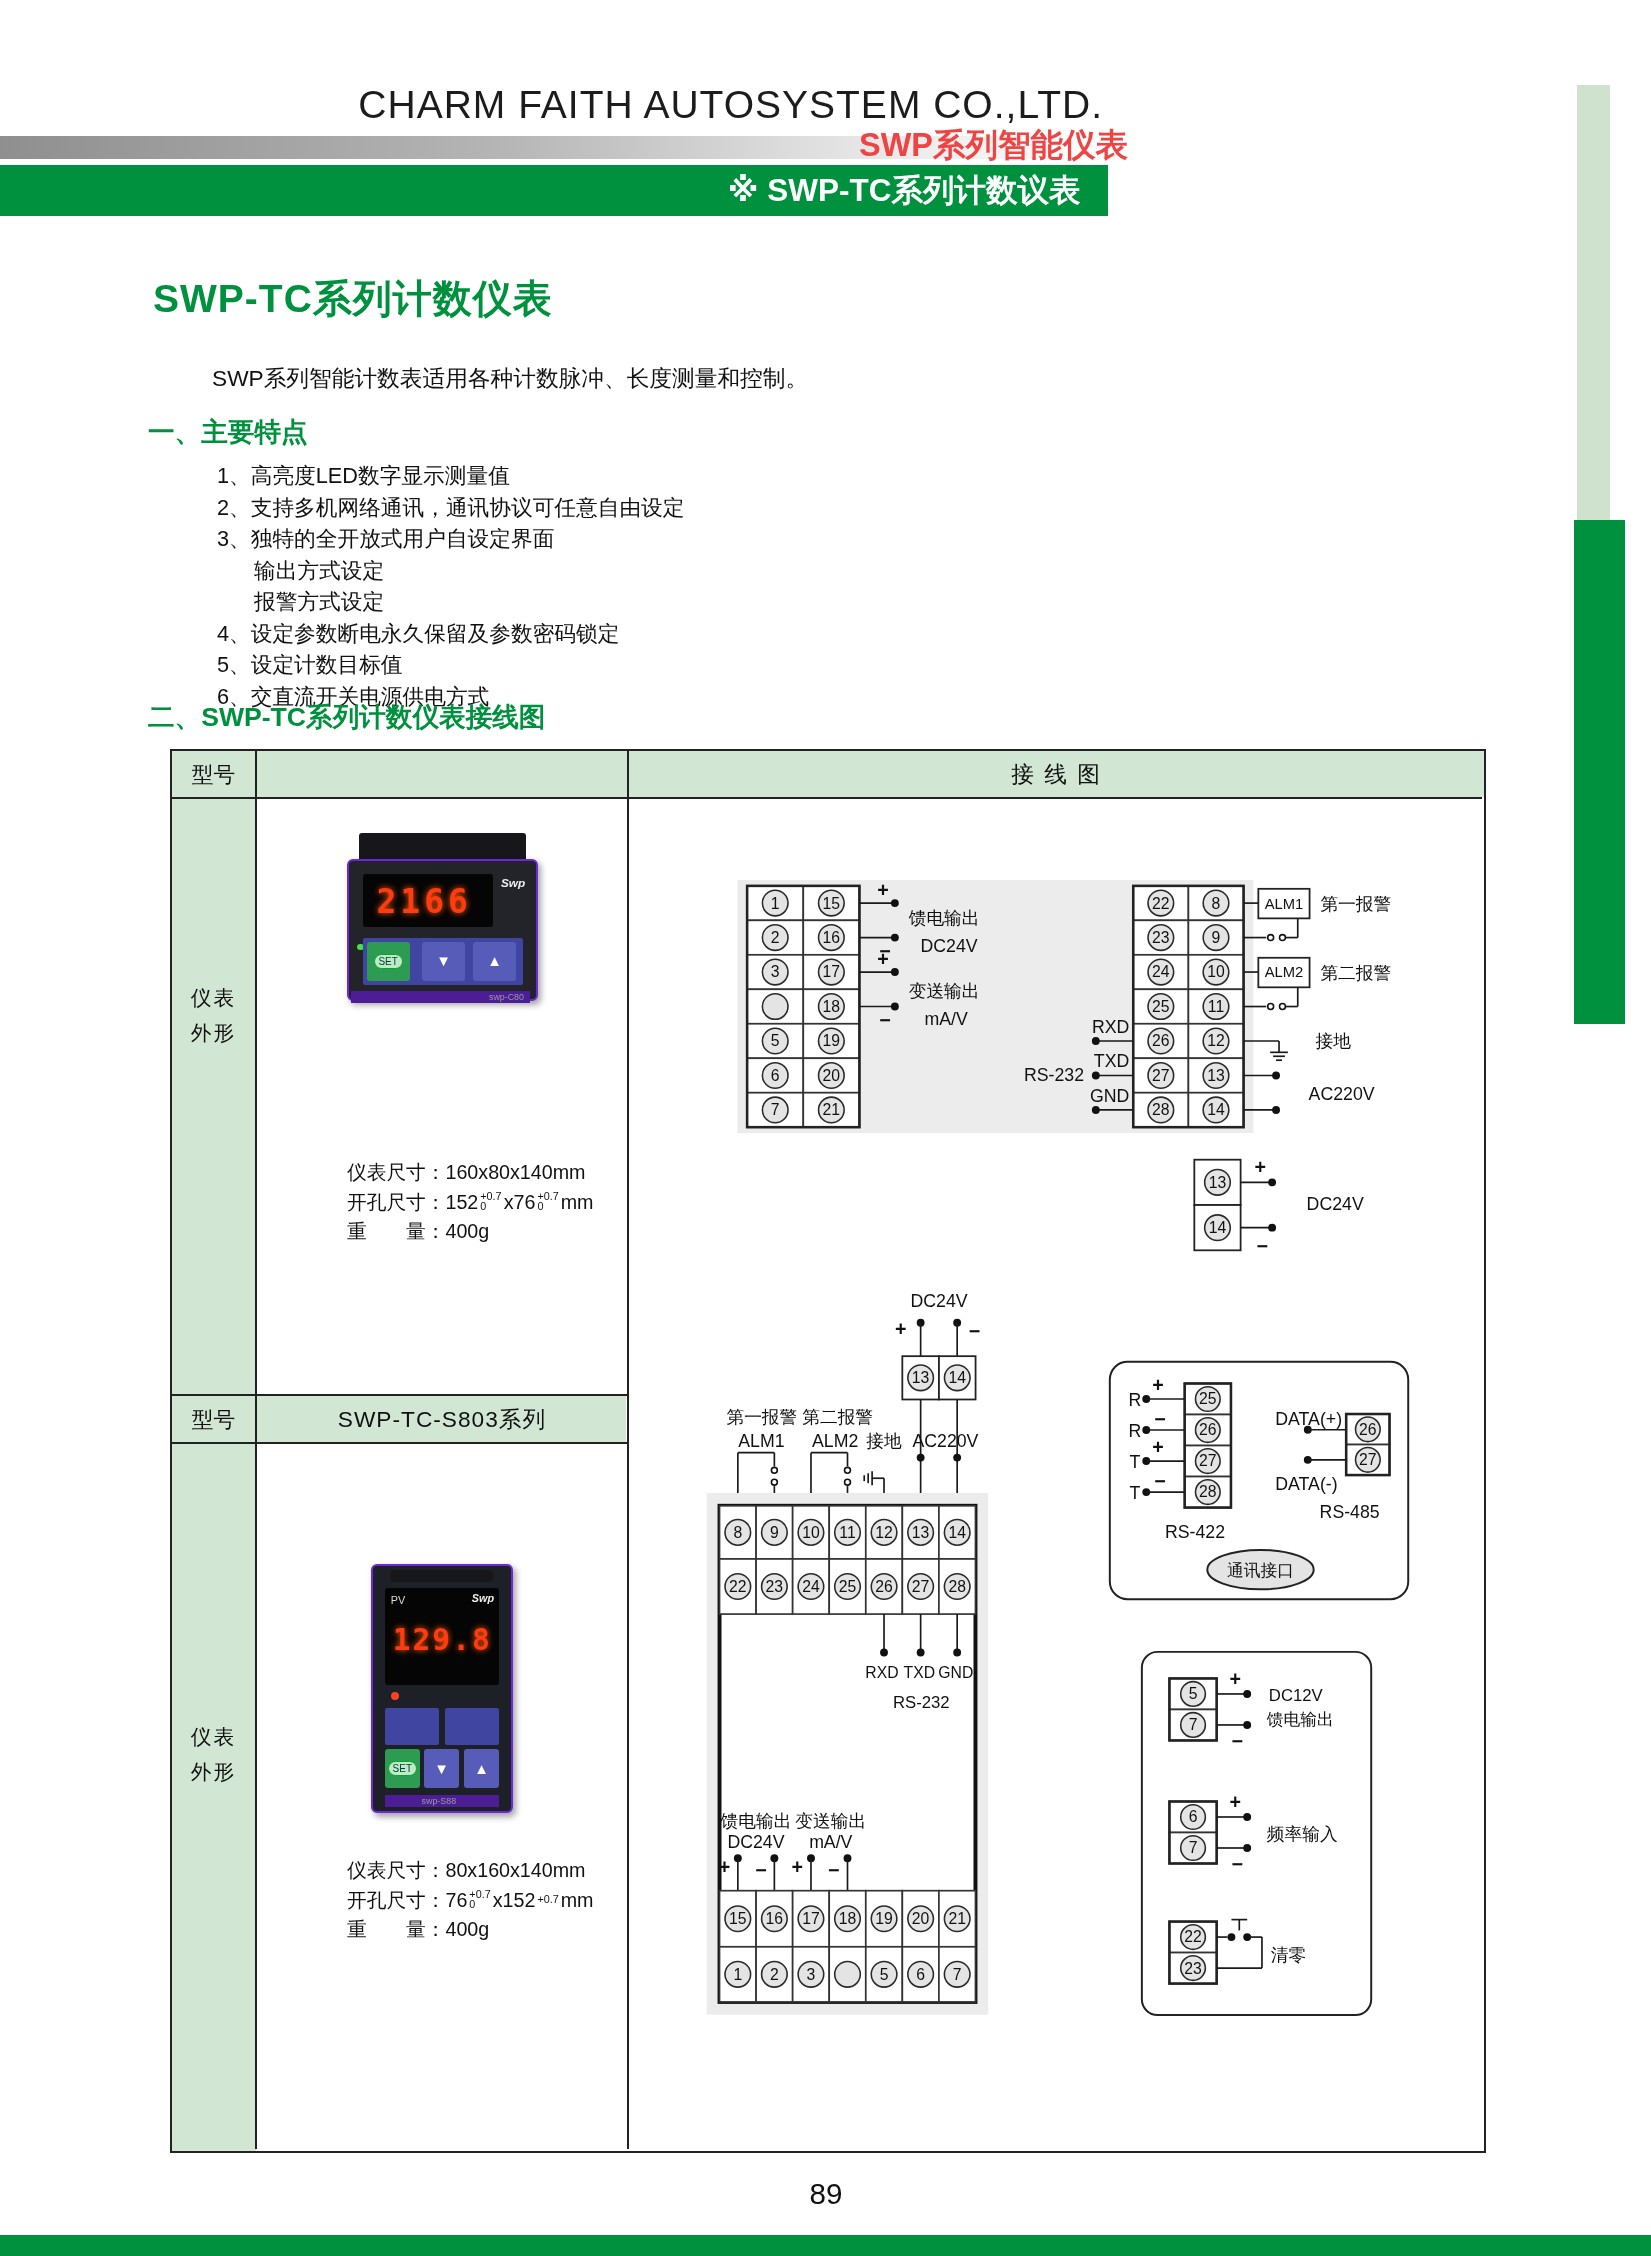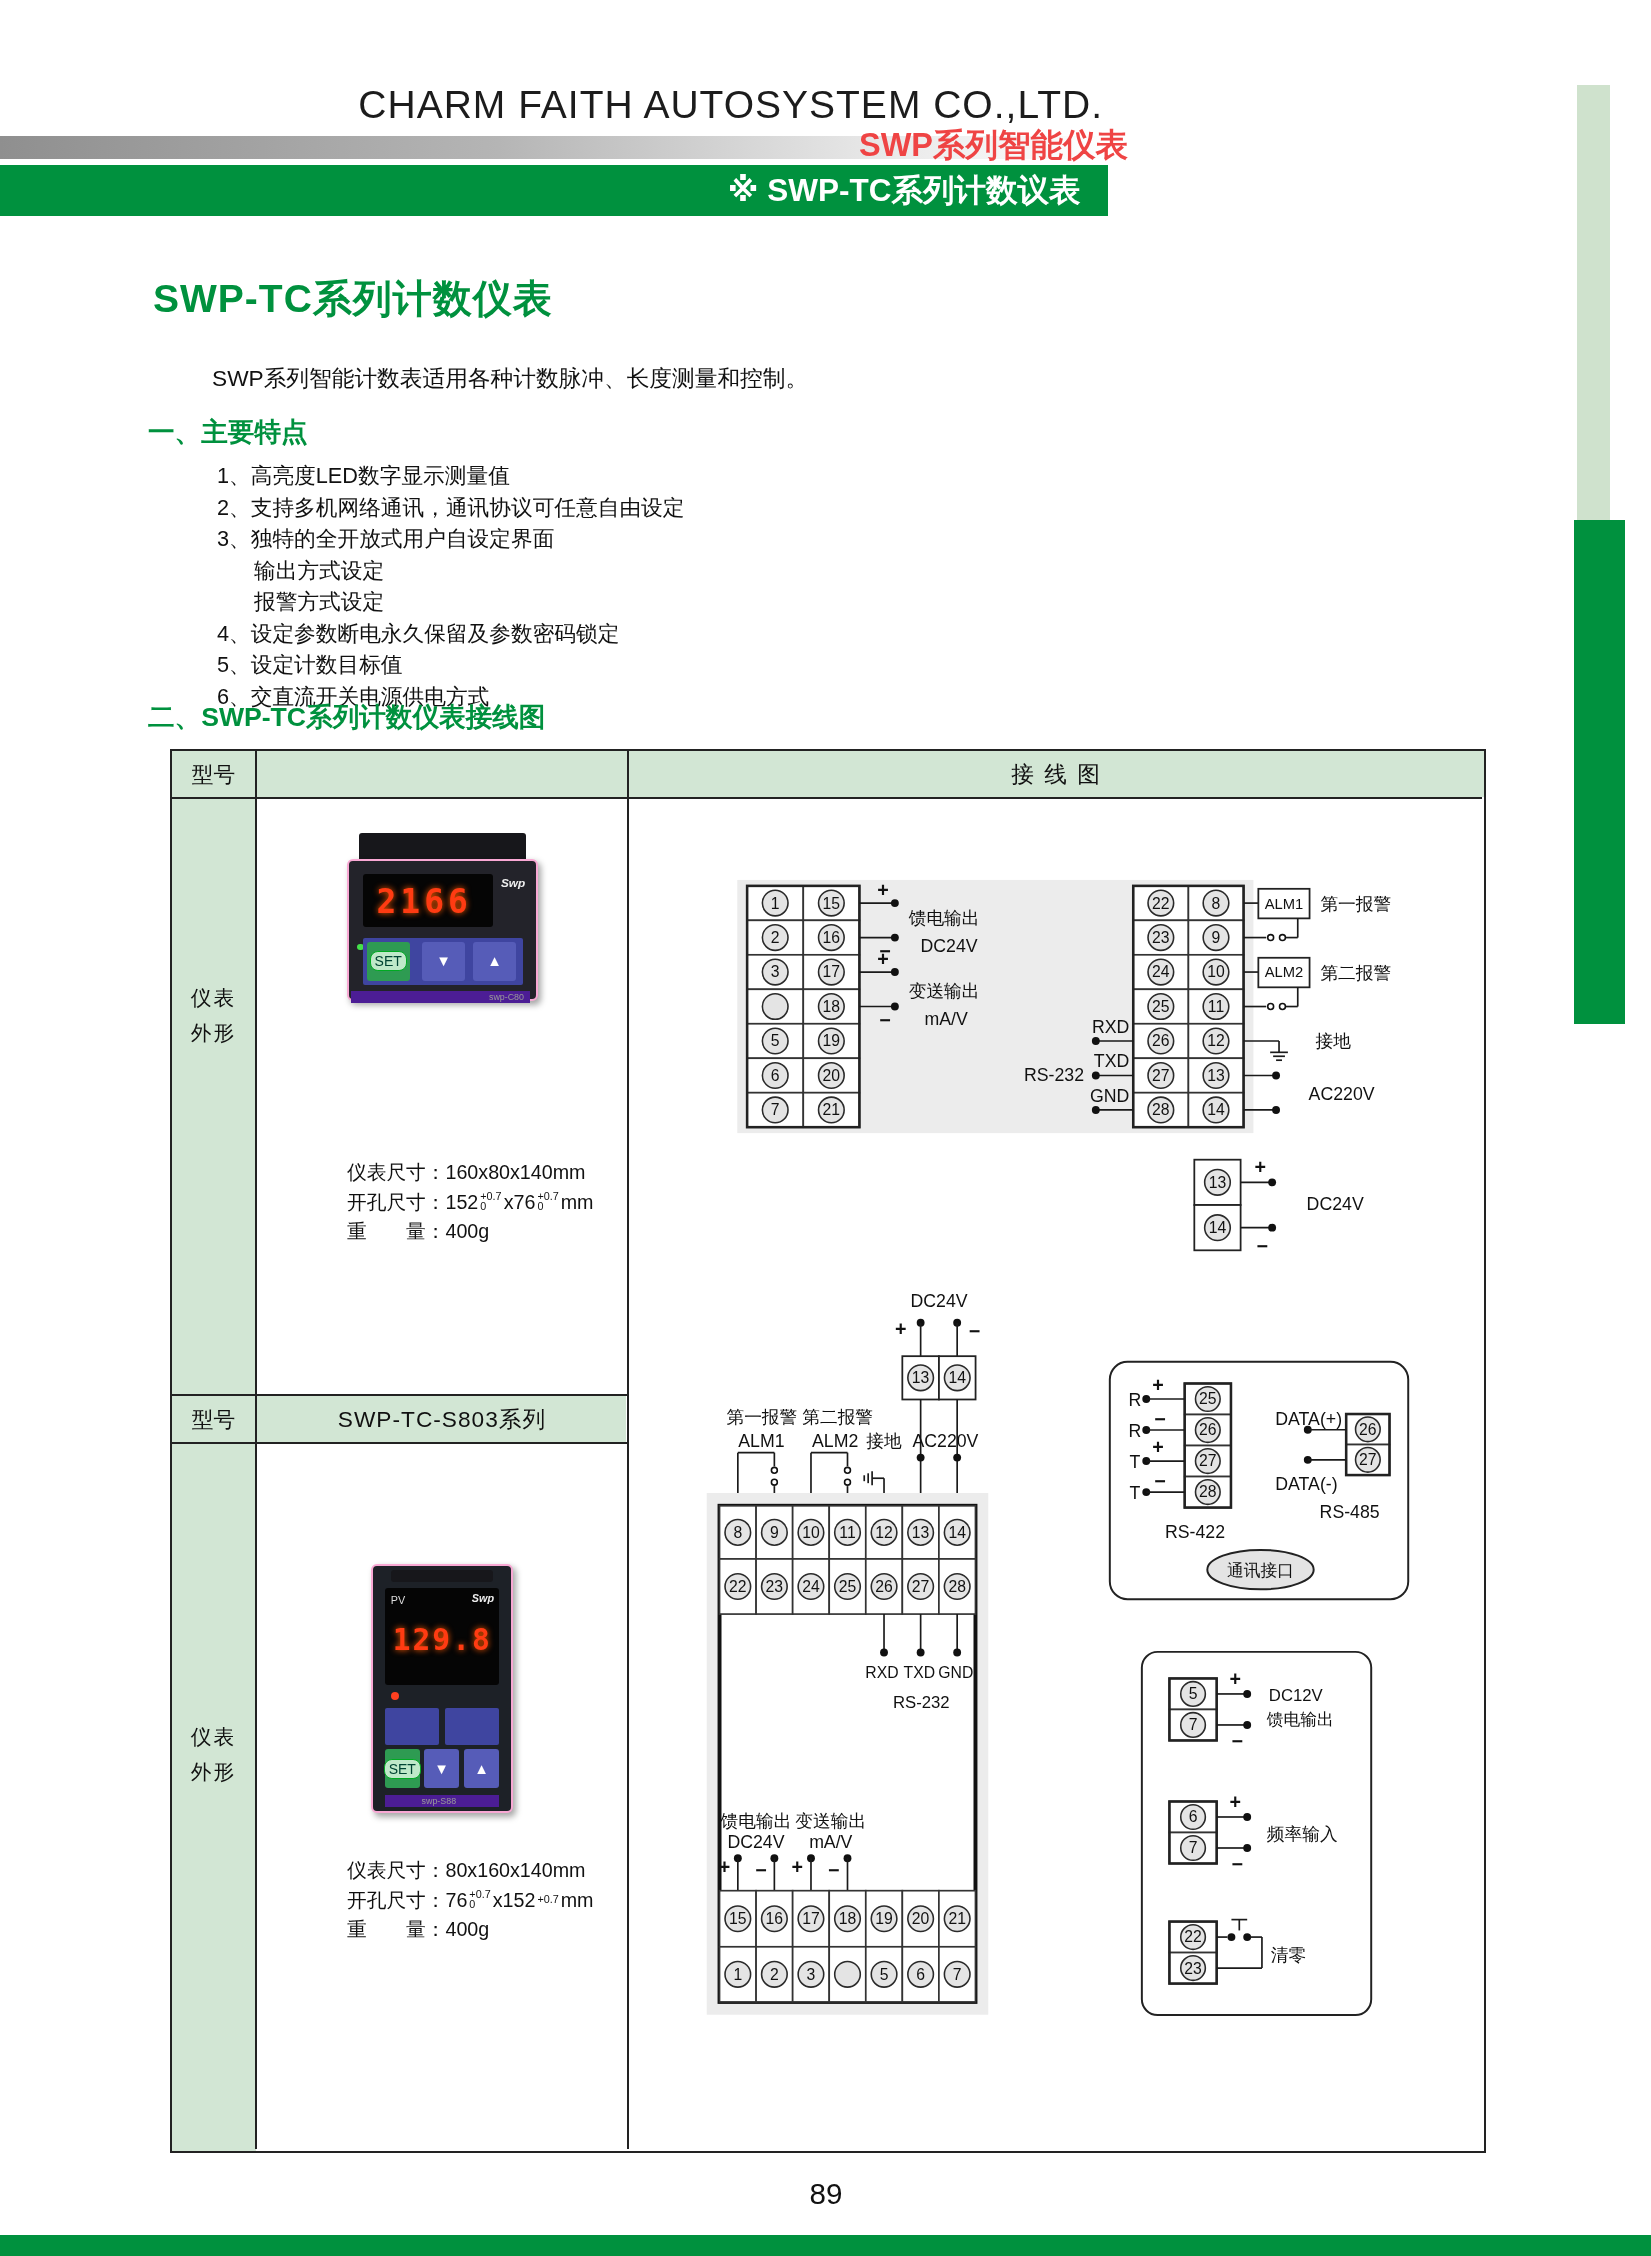--- a/index.html
+++ b/index.html
@@ -42,28 +42,28 @@
 
   
   .specs{font-size:19.7px;line-height:29.6px;z-index:4;}
   .specline{display:flex;align-items:center;white-space:pre;margin-left:32px;}
   .tol{display:inline-flex;flex-direction:column;font-size:10.8px;line-height:9.9px;margin:0 2px;vertical-align:middle;}
   .tol i{font-style:normal;}
 
   
   .photo{z-index:2;}
   .p-case{position:absolute;background:#17171b;border-radius:3px;}
-  .p-body{position:absolute;background:#23232a;border:2px solid #f9a8d4;border-radius:5.9px;box-shadow:3px 3.9px 5.9px rgba(0,0,0,.35);}
+  .p-body{position:absolute;background:#23232a;border:2px solid #6d28d9;border-radius:5.9px;box-shadow:3px 3.9px 5.9px rgba(0,0,0,.35);}
   .p-display{position:absolute;background:#050505;border-radius:3px;}
   .digits{position:absolute;font-family:"DejaVu Sans Mono",monospace;font-weight:bold;color:#ff3b12;text-shadow:0 0 6.9px #ff5a00;}
   .p-logo{position:absolute;color:#eee;font-size:11.8px;font-style:italic;font-weight:bold;}
   .p-led{position:absolute;border-radius:50%;}
   .p-panel{position:absolute;background:#3f45a0;border-radius:2px;}
   .p-btn{position:absolute;border-radius:3px;display:flex;align-items:center;justify-content:center;color:#fff;font-size:14.8px;}
-  .btn-set{background:#2e9b52;color:#0c3;font-size:14px;text-align:right;}
+  .btn-set{background:#2e9b52;color:#0c3;font-size:10px;text-align:right;}
   .btn-set span{border:1px solid #0a2;border-radius:7.9px;padding:1px 3.9px;color:#043;background:#bfe9c9;}
   .btn-blue{background:#565cb8;}
   .p-strip{position:absolute;background:#4c1d95;color:#999;font-size:8.9px;display:flex;align-items:center;justify-content:flex-end;padding-right:5.9px;box-sizing:border-box;}
   .pv{position:absolute;color:#ddd;font-size:10.8px;}
 
   
   svg{position:absolute;z-index:2;}
   svg .panel{fill:#ececec;}
   svg line{stroke:#1a1a1a;stroke-width:1.7;}
   svg .cellrect{fill:#ffffff;stroke:#333;stroke-width:1.7;}

